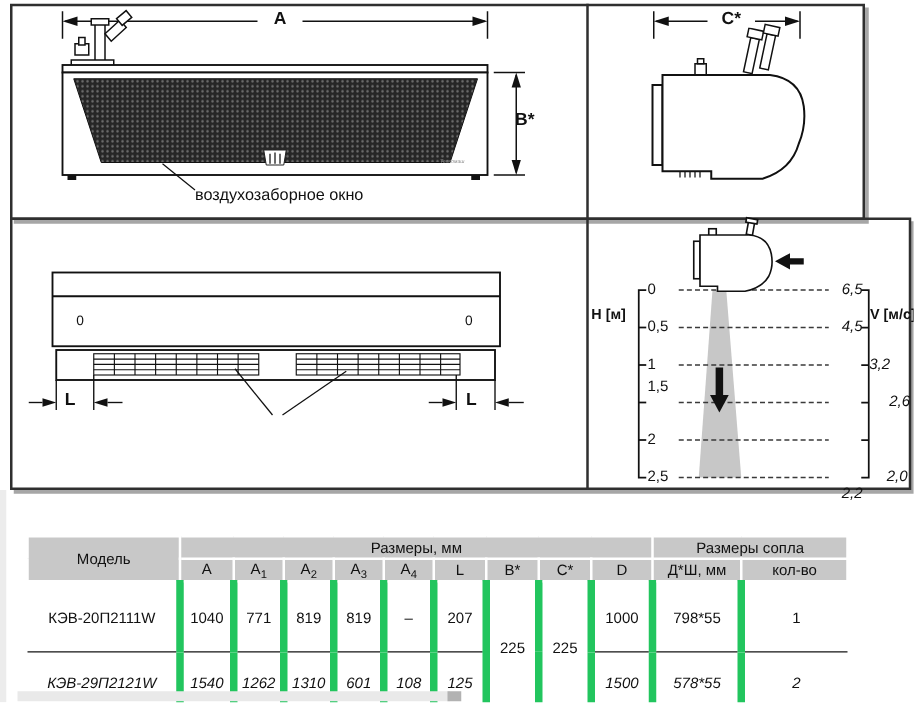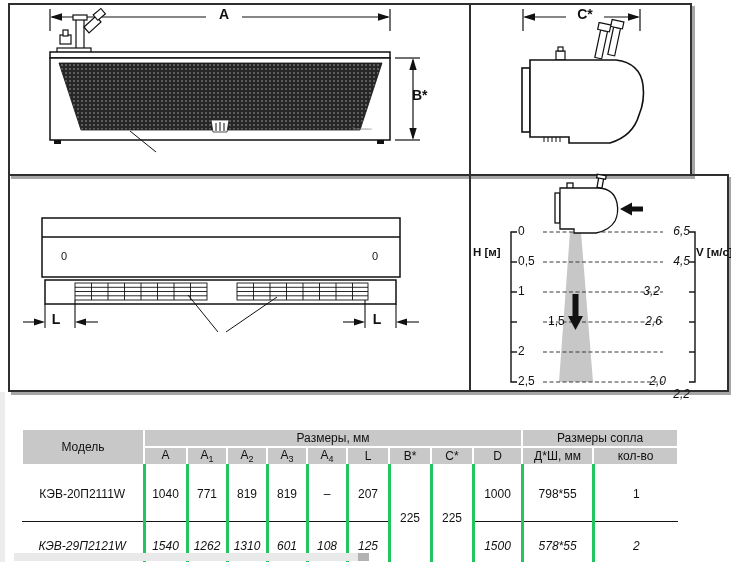--- a/index.html
+++ b/index.html
@@ -18,21 +18,21 @@
   .tick{font-size:12px;position:absolute;white-space:nowrap;}
   .tick.right{text-align:right;width:32px;font-style:italic;}
   .tiny-brand{position:absolute;font-size:4px;color:#888;font-style:italic;}
   svg{position:absolute;overflow:visible;}
 
   
   .spec-table{position:absolute;left:21px;top:428px;width:656px;border-collapse:collapse;
               table-layout:fixed;font-size:12px;}
   .spec-table th{background:#c8c8c8;border:2px solid #fff;font-weight:normal;
                  text-align:center;padding:0;font-size:12px;}
-  .spec-table td{border-left:3px solid #22c55e;border-right:1px solid #151515;
+  .spec-table td{border-left:6px solid #22c55e;border-right:1px solid #151515;
                  text-align:center;vertical-align:middle;padding:0;}
   .spec-table td.first{border-left:none;}
   .spec-table td.last{border-right:none;}
   .spec-table tr.hr1{height:18px;}
   .spec-table tr.hr2{height:18px;}
   .spec-table tr.r1{height:56px;}
   .spec-table tr.r2{height:49px;}
   .spec-table tr.r1 td{border-bottom:1px solid #151515;}
   .spec-table tr.r2 td{border-bottom:2px solid #3c3c3c;font-style:italic;}
   .spec-table td.merged{border-bottom:2px solid #3c3c3c;}
@@ -238,41 +238,42 @@
     <polygon points="150,33 162,26.5 162,30.5 173,30.5 173,35.5 162,35.5 162,39.5" fill="#111"></polygon>
 
     <g fill="#111">
       <rect x="102.5" y="118" width="6" height="24"></rect>
       <polygon points="98,140 113,140 105.5,154"></polygon>
     </g>
   </svg>
 
   <span class="lbl dim dim-onl" style="left:206px;top:6px;width:28px;text-align:center;">A</span>
   <span class="lbl dim" style="left:412px;top:87px;">B*</span>
+  <span class="lbl ru" style="left:156px;top:148px;">воздухозаборное окно</span>
   <span class="tiny-brand" style="left:352px;top:126px;">Тепломаш</span>
   <span class="lbl dim dim-onl" style="left:566px;top:6px;width:30px;text-align:center;">C*</span>
   <span class="lbl dim" style="left:48px;top:311px;width:16px;text-align:center;">L</span>
   <span class="lbl dim" style="left:369px;top:311px;width:16px;text-align:center;">L</span>
 
   <span class="lbl axis-lbl" style="left:473px;top:225px;">H [м]</span>
   <span class="lbl axis-lbl" style="left:696px;top:225px;">V [м/с]</span>
 
   <span class="tick" style="left:518px;top:224px;">0</span>
   <span class="tick" style="left:518px;top:254px;">0,5</span>
   <span class="tick" style="left:518px;top:284px;">1</span>
-  <span class="tick" style="left:518px;top:314px;margin-left:30px;">1,5</span>
+  <span class="tick" style="left:518px;top:302px;">1,5</span>
   <span class="tick" style="left:518px;top:344px;">2</span>
   <span class="tick" style="left:518px;top:374px;">2,5</span>
 
   <span class="tick right" style="left:658px;top:224px;">6,5</span>
   <span class="tick right" style="left:658px;top:254px;">4,5</span>
-  <span class="tick right" style="left:628px;top:284px;">3,2</span>
-  <span class="tick right" style="left:630px;top:314px;">2,6</span>
+  <span class="tick right" style="left:680px;top:284px;">3,2</span>
+  <span class="tick right" style="left:696px;top:314px;">2,6</span>
   <span class="tick right" style="left:658px;top:344px;margin-top:43px;">2,2</span>
-  <span class="tick right" style="left:634px;top:374px;">2,0</span>
+  <span class="tick right" style="left:694px;top:374px;">2,0</span>
 
   <table class="spec-table">
     <colgroup>
       <col style="width:122px">
         <col style="width:43px">
         <col style="width:40px">
         <col style="width:40px">
       <col style="width:40px">
         <col style="width:40px">
         <col style="width:42px">

